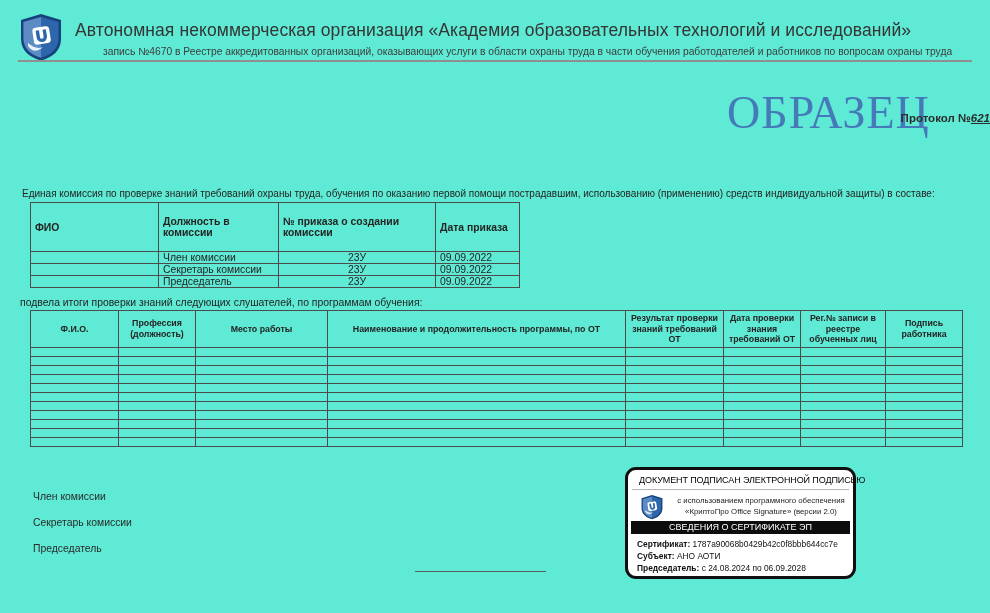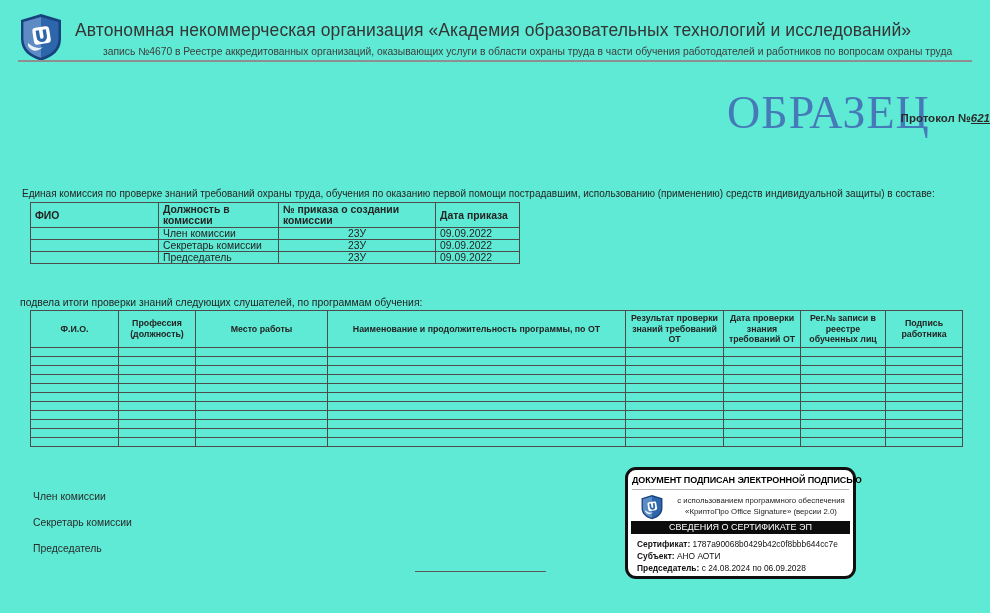--- a/index.html
+++ b/index.html
@@ -32,21 +32,21 @@
   
   .intro { position: absolute; left: 22px; top: 188px; width: 950px;
     font-size: 10px; color: #242424; }
 
   
   table { border-collapse: collapse; table-layout: fixed; }
   td, th { border: 1px solid #4c4c4c; overflow: hidden; }
 
   .commission-table { position: absolute; left: 30px; top: 202px; width: 489px;
     font-size: 10.4px; }
-  .commission-table th { text-align: left; padding: 1px 4px; height: 14px;
+  .commission-table th { text-align: left; padding: 13px 4px; height: 14px;
     font-weight: bold; color: #242424; }
   .commission-table td { padding: 0 4px; height: 12px; color: #242424; }
   .commission-table td.center { text-align: center; }
 
   .results-intro { position: absolute; left: 20px; top: 297px; width: 700px;
     font-size: 10.4px; color: #242424; }
 
   .results-table { position: absolute; left: 30px; top: 310px; width: 932px; }
   .results-table th { font-size: 8.8px; font-weight: bold; color: #242424;
     text-align: center; vertical-align: middle; padding: 2px 3px; height: 34px;
@@ -57,22 +57,22 @@
   .sig-label { position: absolute; left: 33px; font-size: 10.4px; color: #2b2b2b; }
   .sig-member    { top: 491px; }
   .sig-secretary { top: 517px; }
   .sig-chairman  { top: 543px; }
   .signature-line { position: absolute; left: 415px; top: 571px; width: 131px;
     height: 0; border-top: 1px solid #5a5a5a; }
 
   
   .stamp { position: absolute; left: 625px; top: 467px; width: 231px; height: 112px;
     background: #fff; border: 3px solid #101010; border-radius: 11px; }
-  .stamp-title { position: absolute; left: 4px; top: 5px; width: 100%;
-    text-align: center; font-size: 9px; font-weight: bold; color: #000;
+  .stamp-title { position: absolute; left: 11px; top: 5px; width: 100%;
+    text-align: center; font-size: 9px; font-weight: normal; color: #000;
     letter-spacing: -0.1px; white-space: nowrap; }
   .stamp-divider { position: absolute; left: 4px; right: 4px; top: 19px;
     border-top: 1px solid #b5b5b5; }
   .stamp-logo { position: absolute; left: 12px; top: 24px; width: 24px; height: 26px; }
   .stamp-soft { position: absolute; left: 44px; top: 26px; width: 178px;
     text-align: center; font-size: 7.8px; color: #1c1c1c; line-height: 1.35; }
   .stamp-bar { position: absolute; left: 3px; right: 3px; top: 51px; height: 13px;
     background: #0c0c0c; color: #fff; text-align: center; font-size: 9px;
     font-weight: normal; line-height: 13px; white-space: nowrap; }
   .stamp-info { position: absolute; left: 9px; top: 68px; width: 210px;

